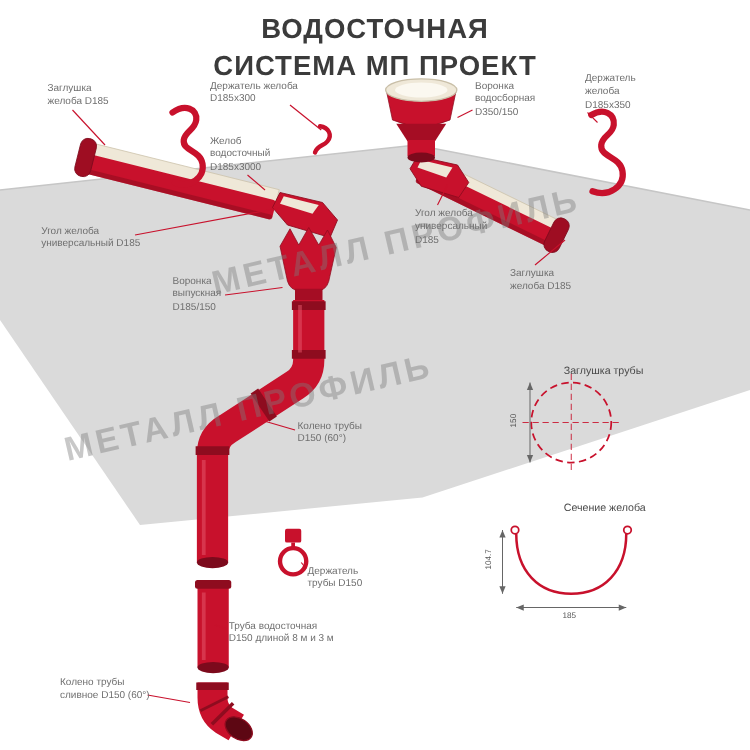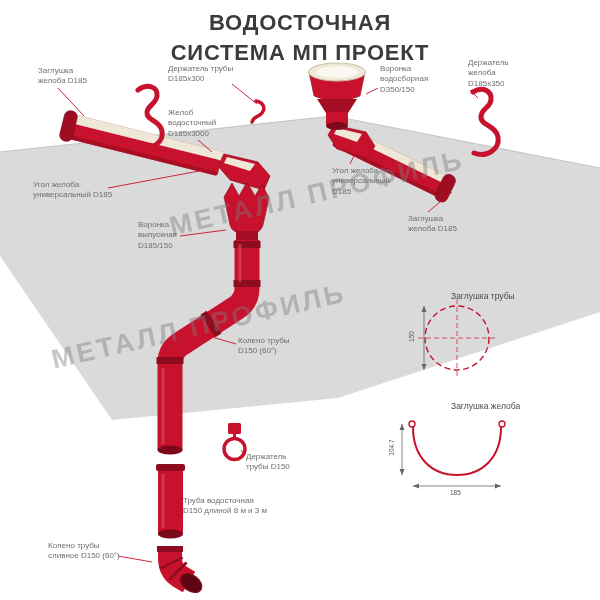--- a/index.html
+++ b/index.html
@@ -134,21 +134,21 @@
   <div class="wm" style="left:170px;top:212px">МЕТАЛЛ ПРОФИЛЬ</div>
   <div class="wm" style="left:52px;top:345px">МЕТАЛЛ ПРОФИЛЬ</div>
 
   <div class="title">
     <div>ВОДОСТОЧНАЯ</div>
     <div>СИСТЕМА МП ПРОЕКТ</div>
   </div>
 
   <div class="label" style="left:38px;top:66px">Заглушка
 желоба D185</div>
-  <div class="label" style="left:168px;top:64px">Держатель трубы
+  <div class="label" style="left:168px;top:64px">Держатель желоба
 D185х300</div>
   <div class="label" style="left:380px;top:64px">Воронка
 водосборная
 D350/150</div>
   <div class="label" style="left:468px;top:58px">Держатель
 желоба
 D185х350</div>
   <div class="label" style="left:168px;top:108px">Желоб
 водосточный
 D185х3000</div>
@@ -165,19 +165,19 @@
   <div class="label" style="left:238px;top:336px">Колено трубы
 D150 (60°)</div>
   <div class="label" style="left:246px;top:452px">Держатель
 трубы D150</div>
   <div class="label" style="left:183px;top:496px">Труба водосточная
 D150 длиной 8 м и 3 м</div>
   <div class="label" style="left:48px;top:541px">Колено трубы
 сливное D150 (60°)</div>
 
   <div class="label heading" style="left:451px;top:291px">Заглушка трубы</div>
-  <div class="label heading" style="left:451px;top:401px">Заглушка желоба</div>
+  <div class="label heading" style="left:451px;top:401px">Сечение желоба</div>
 
   <span class="dim v" style="left:406px;top:333px">150</span>
   <span class="dim v" style="left:383px;top:444px">104.7</span>
   <span class="dim" style="left:450px;top:489px">185</span>
 
 </div>
 
 </body></html>

